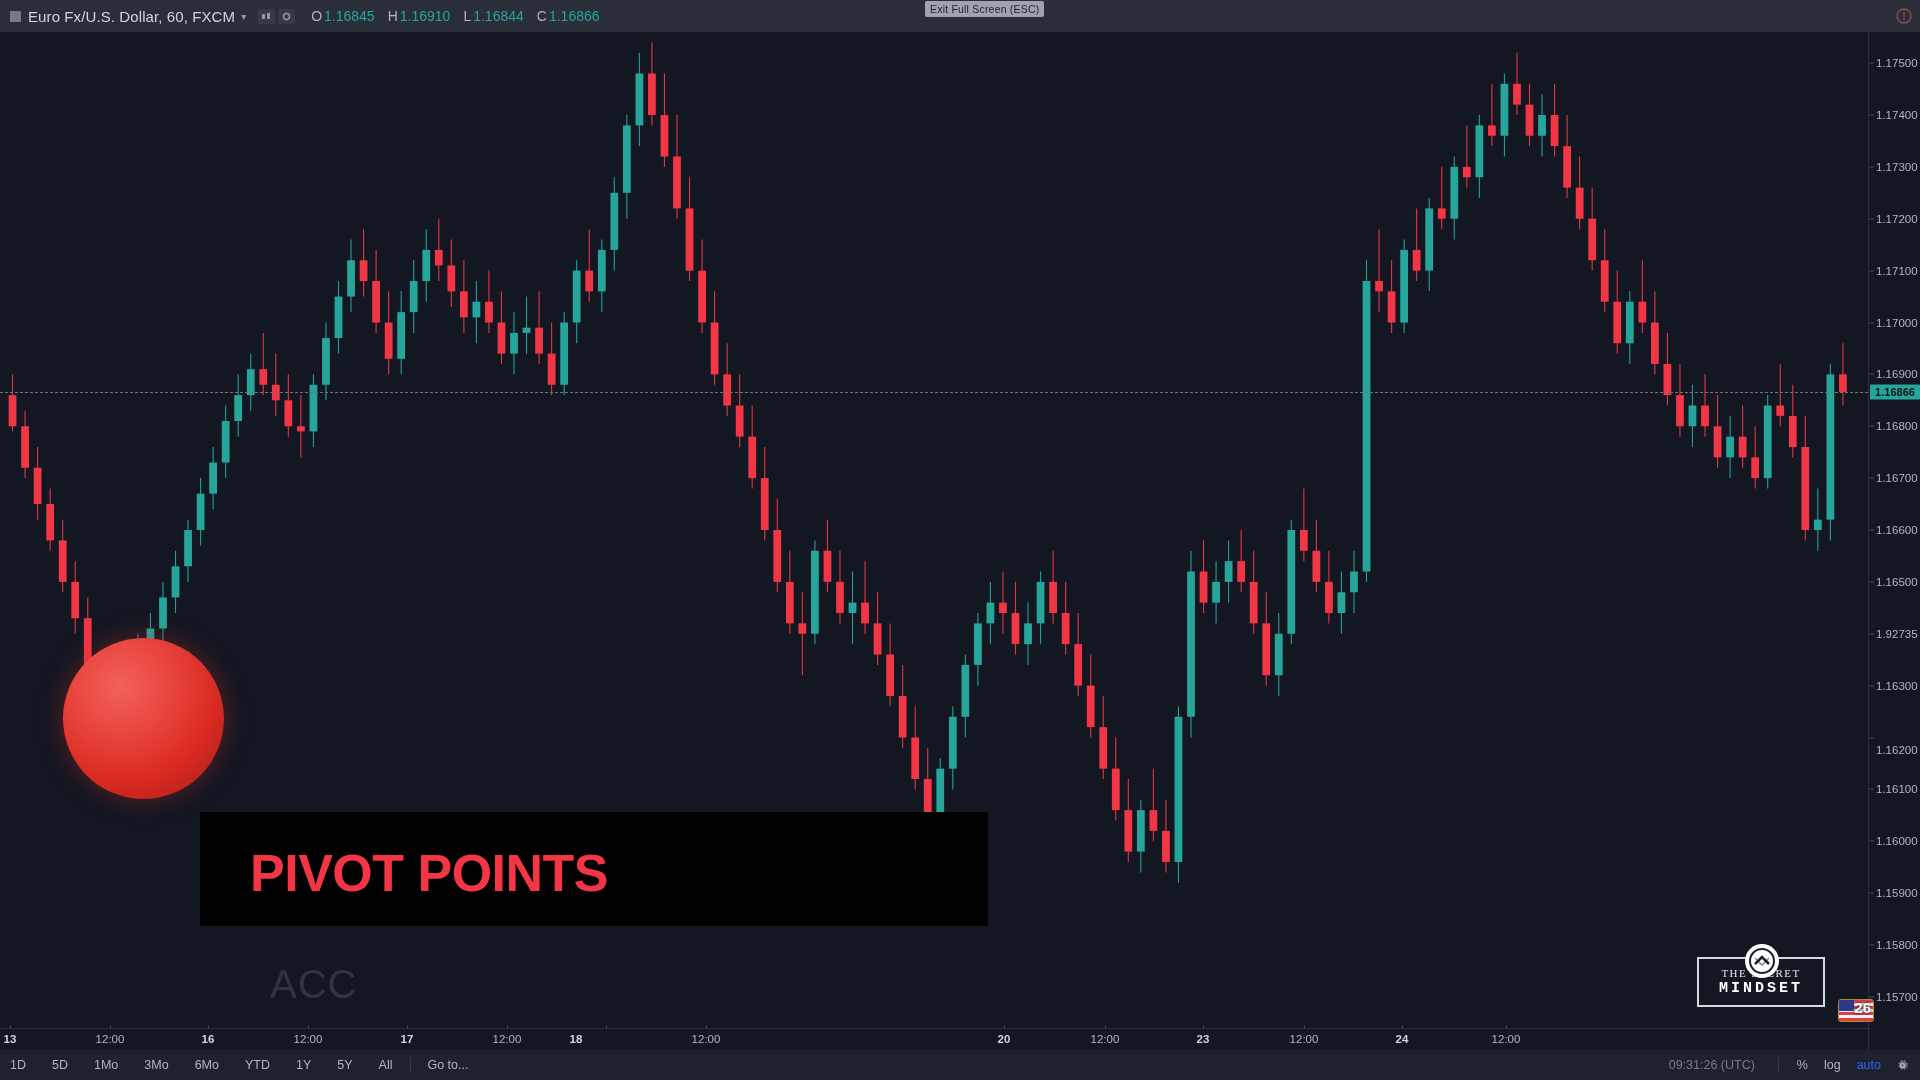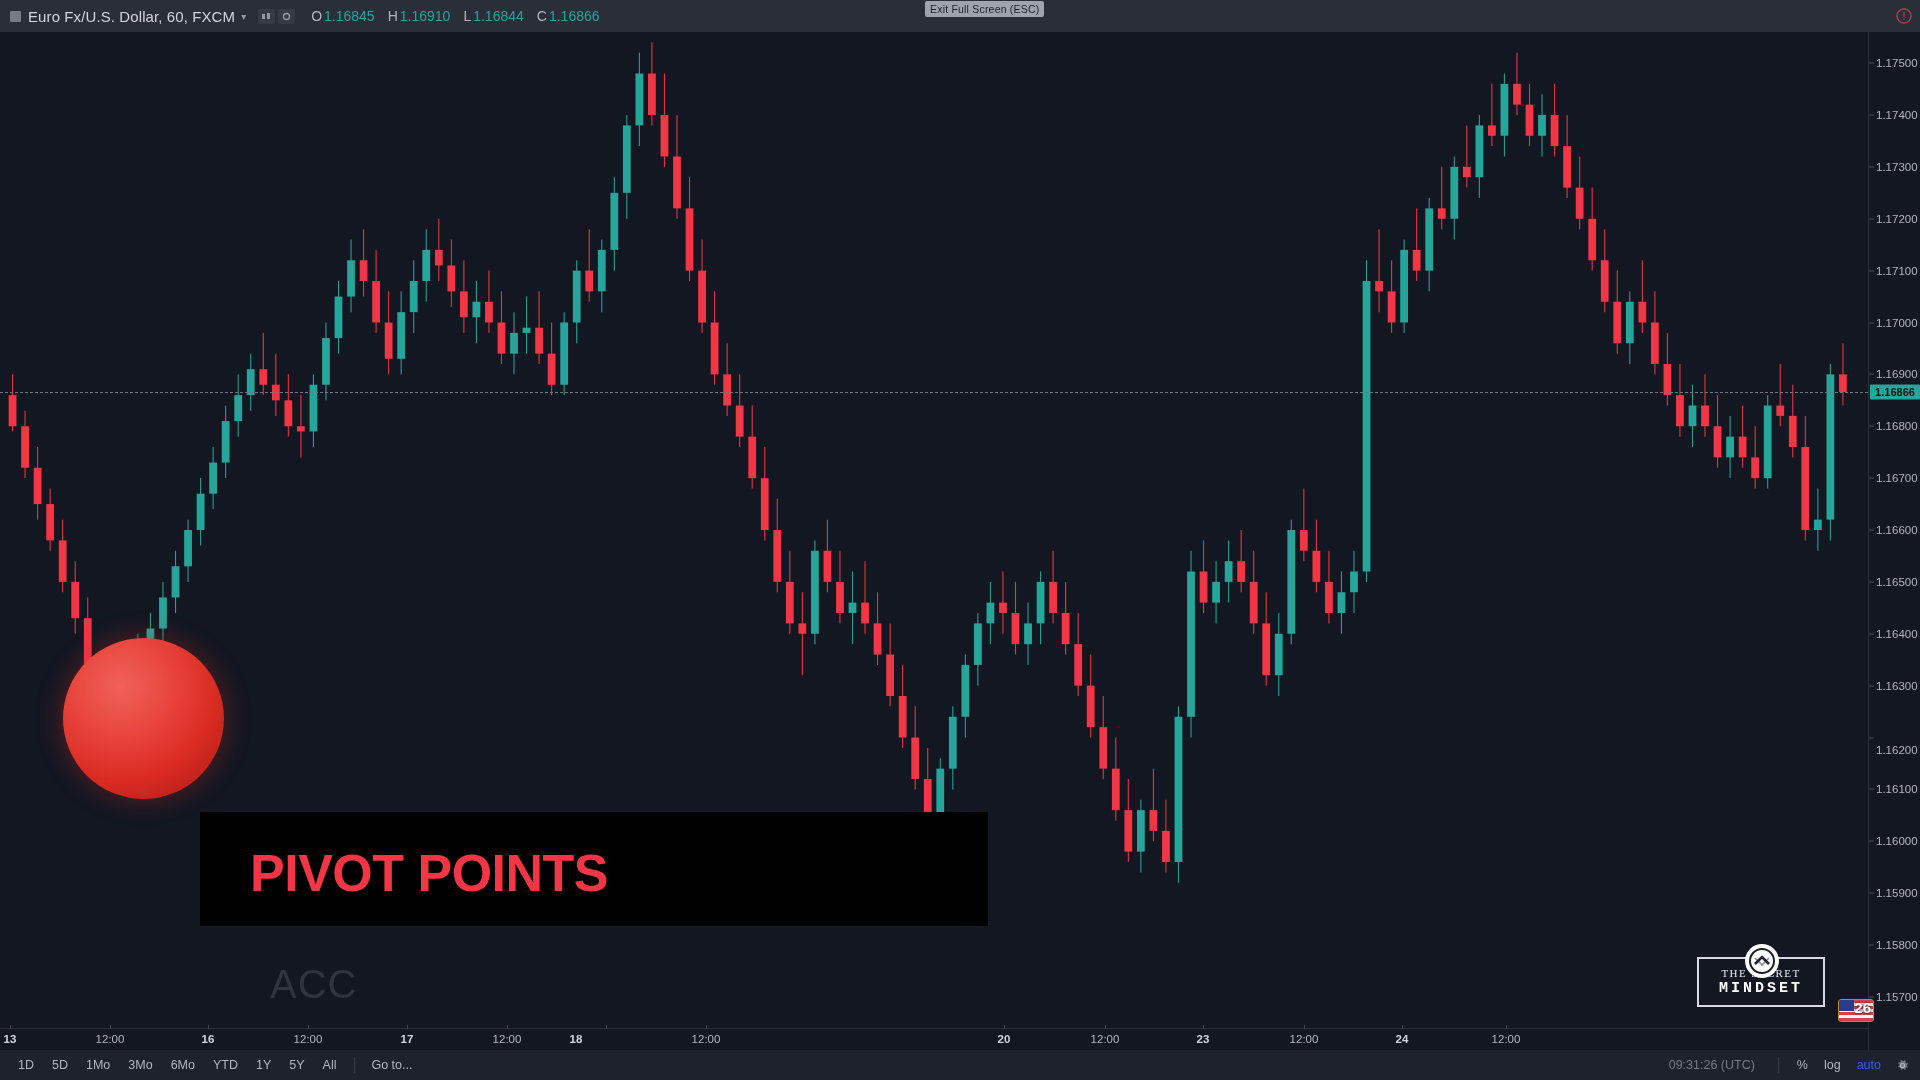--- a/index.html
+++ b/index.html
@@ -73,21 +73,21 @@
           transform:translateX(-50%); white-space:nowrap; }
   .t-lbl.bold{ color:#d1d4dc; font-weight:600; }
   .t-tick{ position:absolute; top:-4px; width:1px; height:4px; background:#434651; }
 
   
   .bottom-bar{
     position:absolute; left:0; top:1050px; width:1920px; height:30px;
     background:#1e222d; display:flex; align-items:center;
     font-size:12.5px; color:#b2b5be; z-index:40;
   }
-  .ranges{ display:flex; align-items:center; padding-left:10px; gap:2px; }
+  .ranges{ display:flex; align-items:center; padding-left:2px; gap:10px; }
   .range-btn{ padding:3px 8px; border-radius:3px; color:#b2b5be; cursor:pointer; }
   .vdiv{ width:1px; height:16px; background:#363a45; margin:0 10px; }
   .goto{ color:#b2b5be; padding:3px 6px; }
   .bb-right{ margin-left:auto; display:flex; align-items:center;
              padding-right:10px; gap:0; }
   .clock{ color:#787b86; font-size:12.5px; margin-right:13px; }
   .bb-btn{ padding:3px 8px; border-radius:3px; color:#b2b5be; }
   .bb-btn.active{ color:#2962ff; }
   .gear{ margin-left:6px; display:flex; align-items:center; }
 
@@ -518,21 +518,21 @@
       <div class="p-lbl" style="top: 342.375px;">1.16900</div>
       <div class="p-tick" style="top: 394.25px;"></div>
       <div class="p-lbl" style="top: 394.25px;">1.16800</div>
       <div class="p-tick" style="top: 446.125px;"></div>
       <div class="p-lbl" style="top: 446.125px;">1.16700</div>
       <div class="p-tick" style="top: 498px;"></div>
       <div class="p-lbl" style="top: 498px;">1.16600</div>
       <div class="p-tick" style="top: 549.875px;"></div>
       <div class="p-lbl" style="top: 549.875px;">1.16500</div>
       <div class="p-tick" style="top: 601.75px;"></div>
-      <div class="p-lbl" style="top: 601.75px;">1.16400</div>
+      <div class="p-lbl" style="top: 601.75px;">1.92735</div>
       <div class="p-tick" style="top: 653.625px;"></div>
       <div class="p-lbl" style="top: 653.625px;">1.16300</div>
       <div class="p-tick" style="top: 705.5px;"></div>
       <div class="p-lbl" style="top: 705.5px; margin-top: 12px;">1.16200</div>
       <div class="p-tick" style="top: 757.375px;"></div>
       <div class="p-lbl" style="top: 757.375px;">1.16100</div>
       <div class="p-tick" style="top: 809.25px;"></div>
       <div class="p-lbl" style="top: 809.25px;">1.16000</div>
       <div class="p-tick" style="top: 861.125px;"></div>
       <div class="p-lbl" style="top: 861.125px;">1.15900</div>

